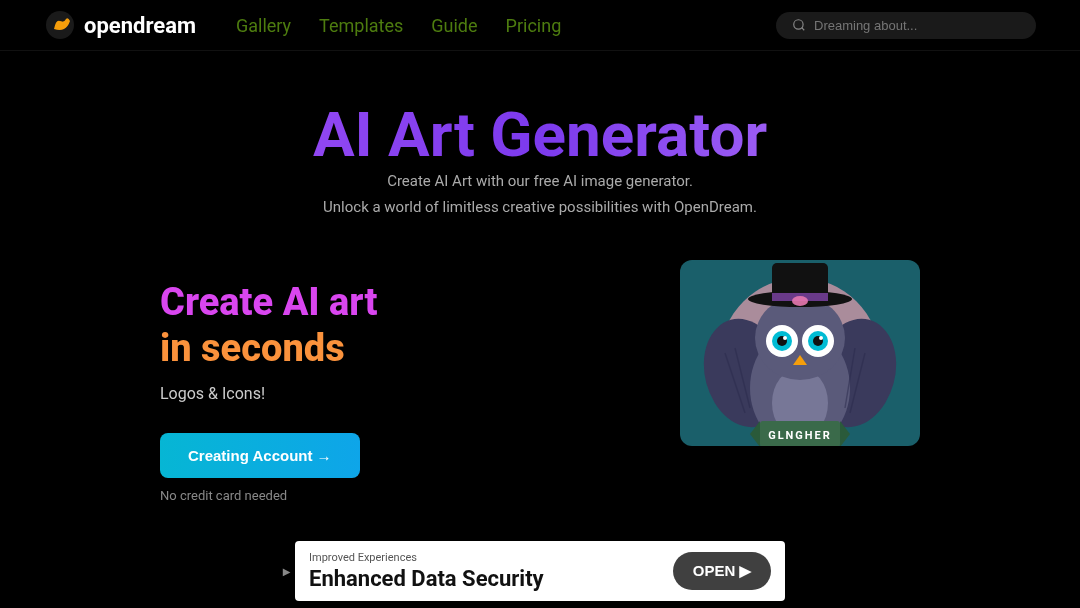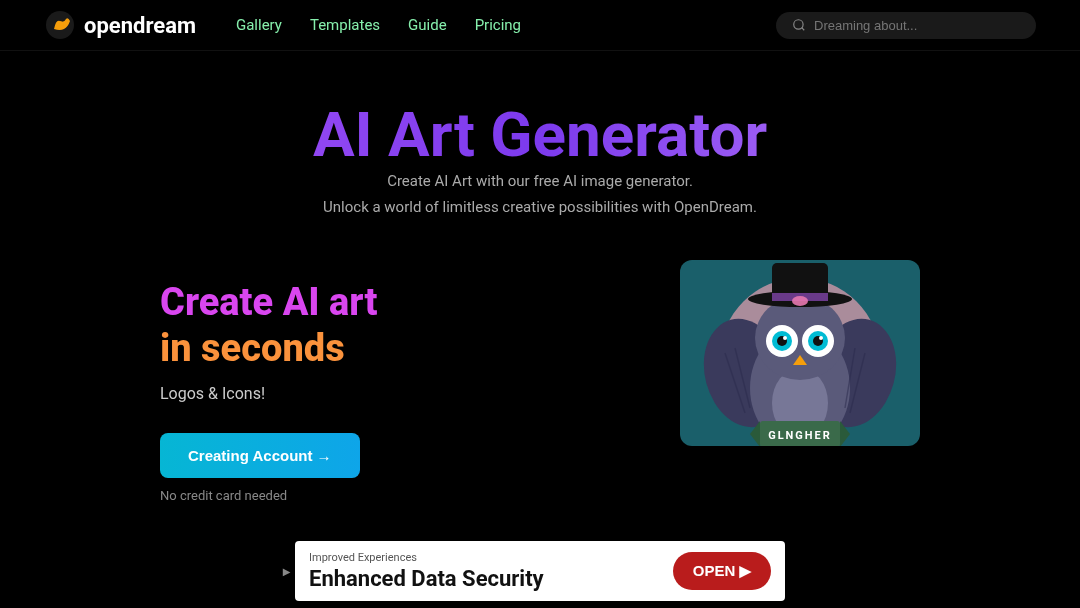--- a/index.html
+++ b/index.html
@@ -35,23 +35,23 @@
       font-size: 22px;
       font-weight: 700;
       color: #fff;
     }
     .nav-links {
       display: flex;
       gap: 28px;
       flex: 1;
     }
     .nav-link {
-      color: #86efac;
+      color: #4d7c0f;
       text-decoration: none;
-      font-size: 15px;
+      font-size: 18px;
       cursor: pointer;
     }
     .search-bar {
       display: flex;
       align-items: center;
       background: #1a1a1a;
       border-radius: 20px;
       padding: 6px 16px;
       gap: 8px;
       width: 260px;
@@ -175,21 +175,21 @@
       color: #555;
       font-size: 11px;
       margin-bottom: 2px;
     }
     .ad-title {
       color: #111;
       font-size: 22px;
       font-weight: 700;
     }
     .ad-open-btn {
-      background: #b91c1c;
+      background: #404040;
       color: #fff;
       border: none;
       padding: 10px 20px;
       border-radius: 24px;
       font-size: 15px;
       font-weight: 600;
       cursor: pointer;
       display: flex;
       align-items: center;
       gap: 6px;

